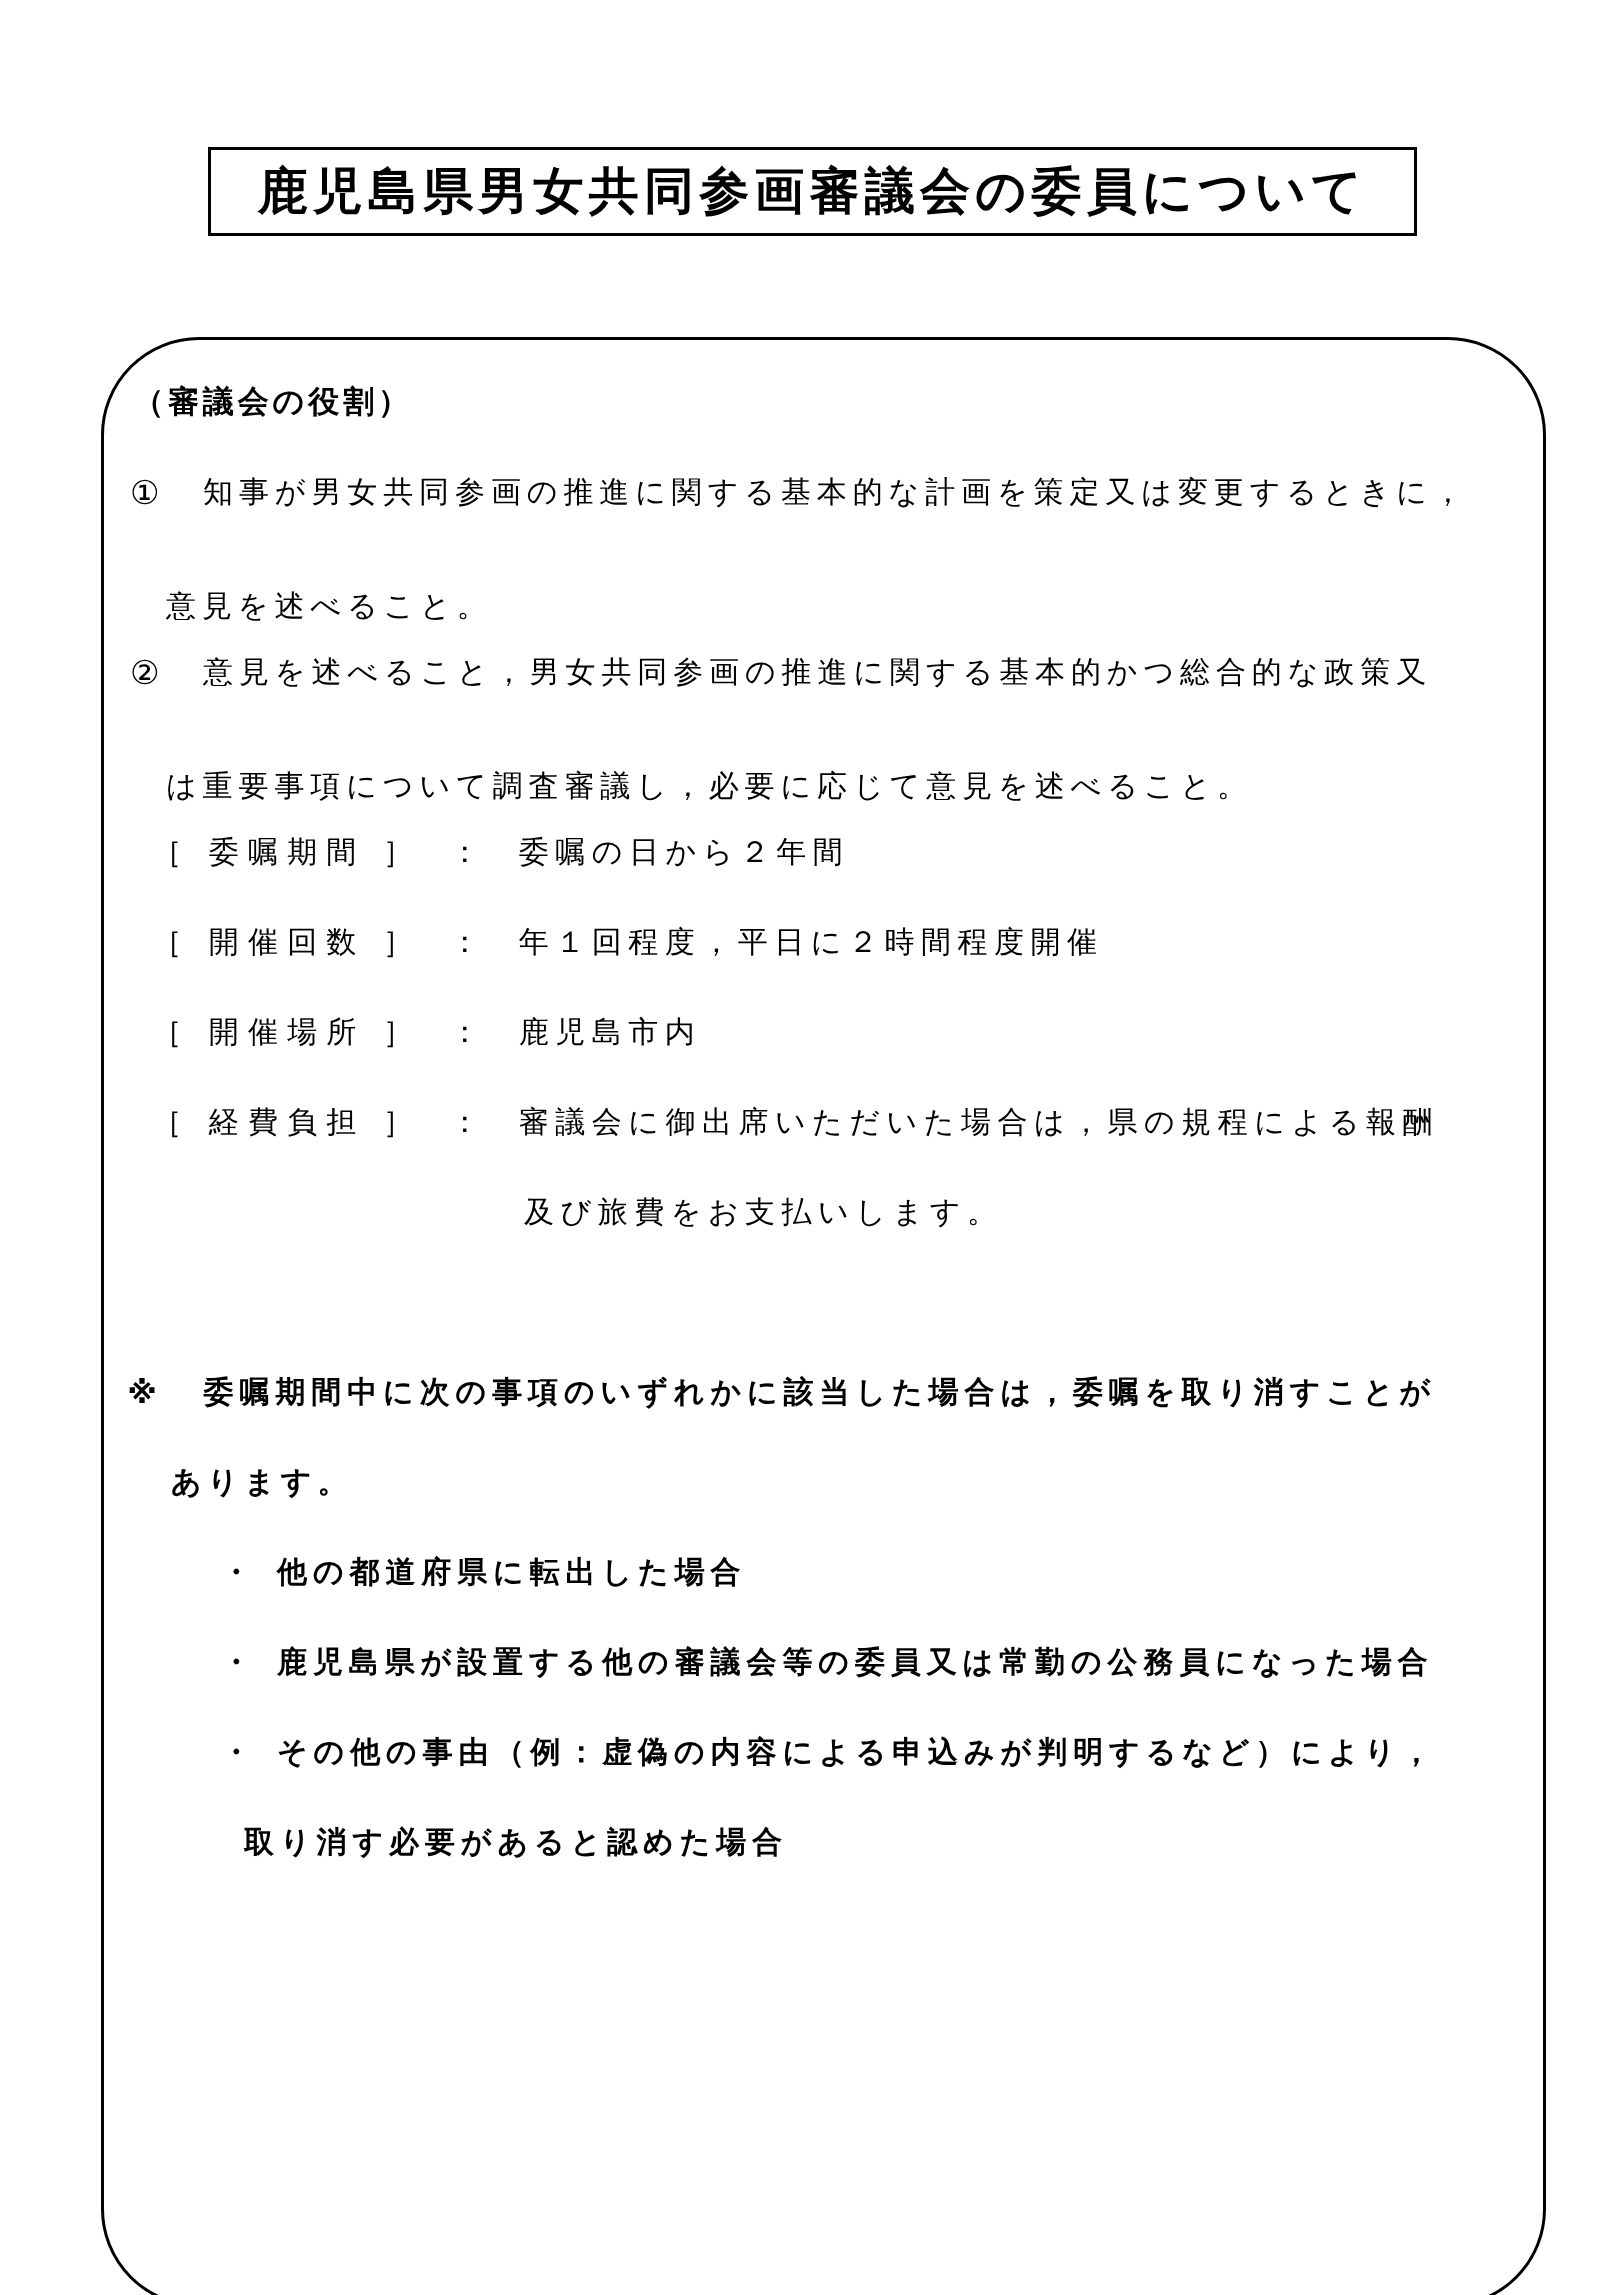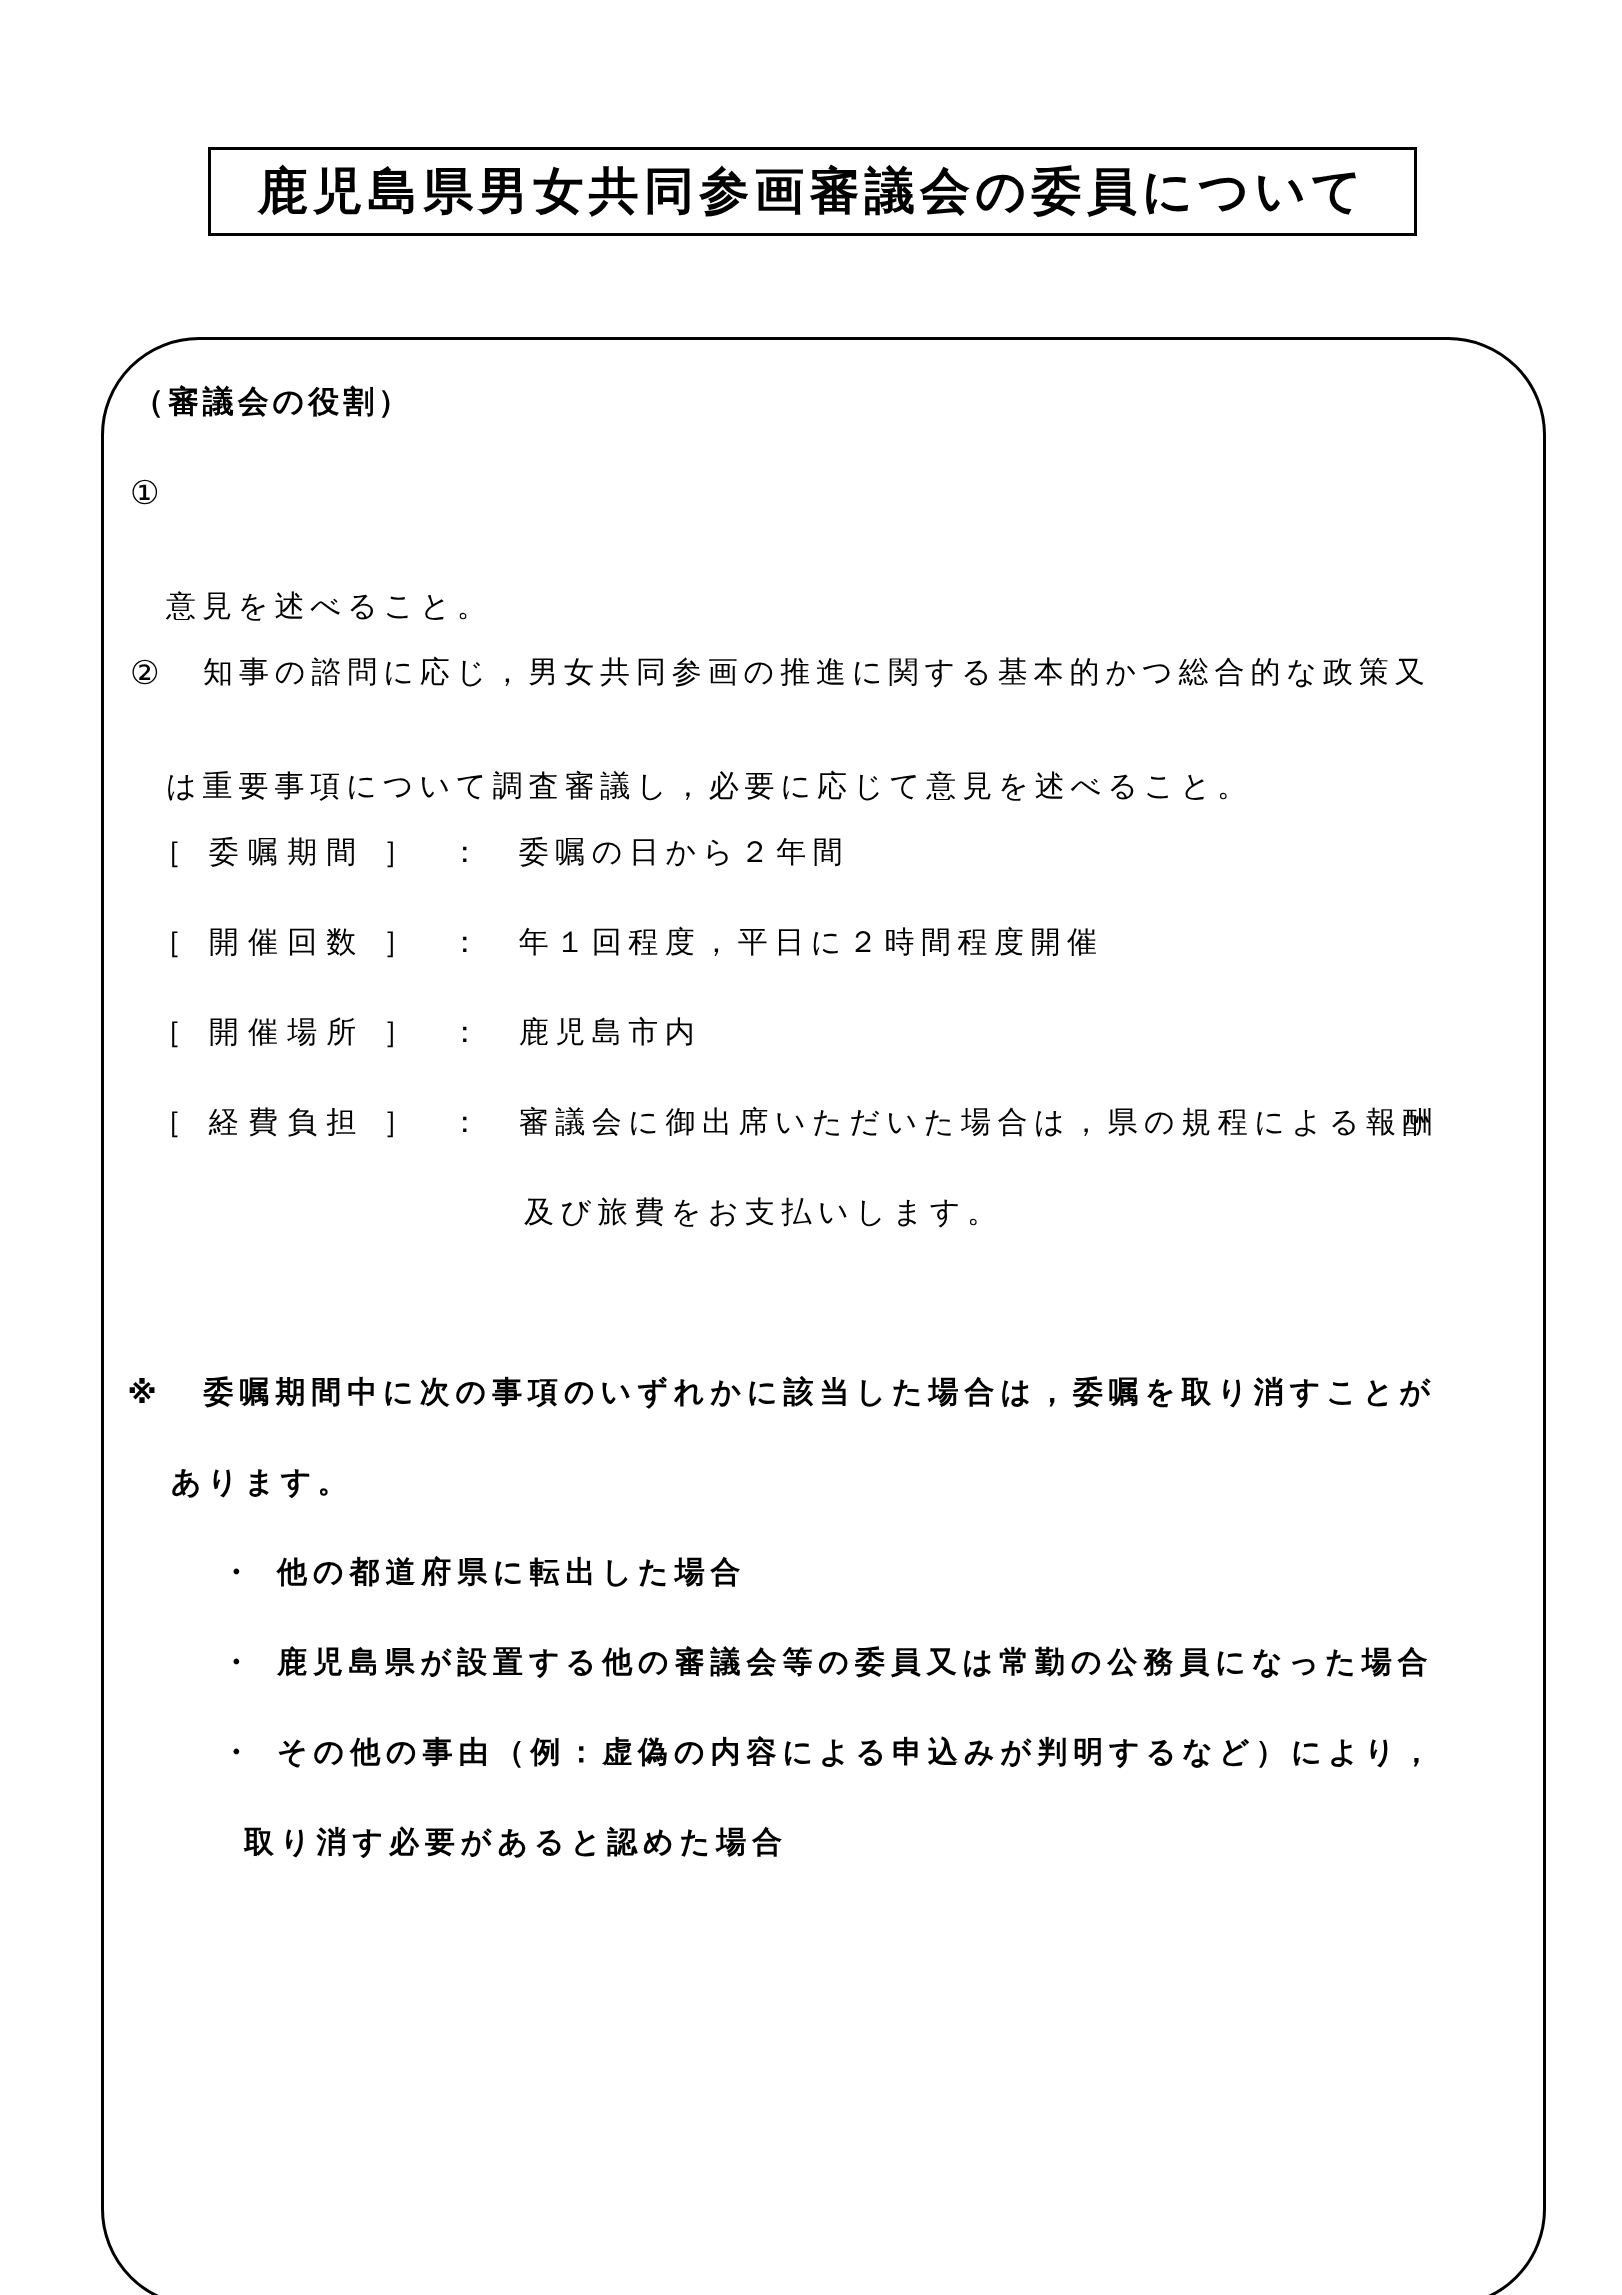--- a/index.html
+++ b/index.html
@@ -89,28 +89,29 @@
   </div>
 
   <div class="round-box">
 
     <div class="line header-line">
       <span>（審議会の役割）</span>
     </div>
 
     <div class="line item-line">
       <span class="marker">①</span>
+      <span>知事が男女共同参画の推進に関する基本的な計画を策定又は変更するときに，</span>
     </div>
     <div class="line cont-line">
       <span>意見を述べること。</span>
     </div>
 
     <div class="line item-line">
       <span class="marker">②</span>
-      <span>知事の諮問に応じ，男女共同参画の推進に関する基本的かつ総合的な政策又</span>
+      <span>意見を述べること，男女共同参画の推進に関する基本的かつ総合的な政策又</span>
     </div>
     <div class="line cont-line">
       <span>は重要事項について調査審議し，必要に応じて意見を述べること。</span>
     </div>
 
     <div class="line term-line">
       <span class="term-label">［ 委嘱期間 ］</span>
       <span class="term-colon">：</span>
       <span class="term-value">委嘱の日から２年間</span>
     </div>

